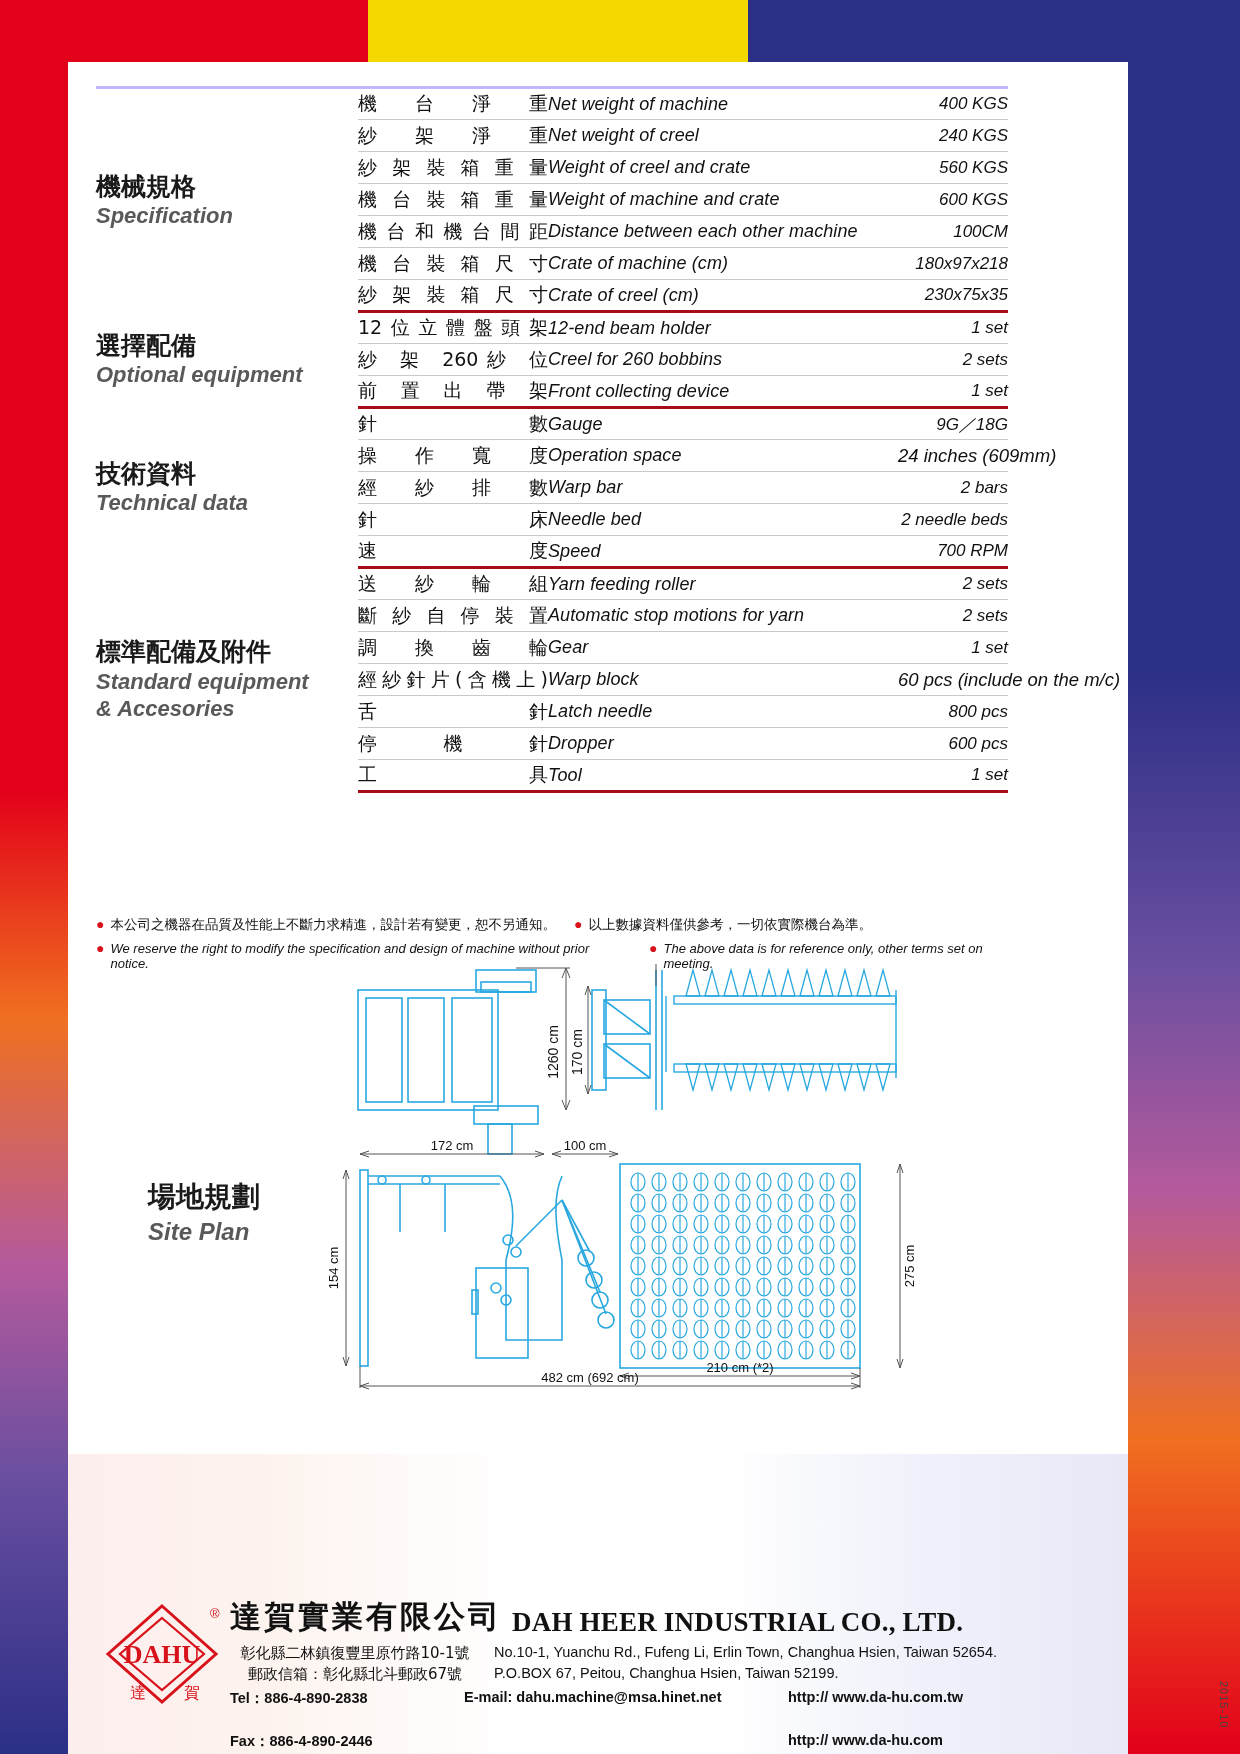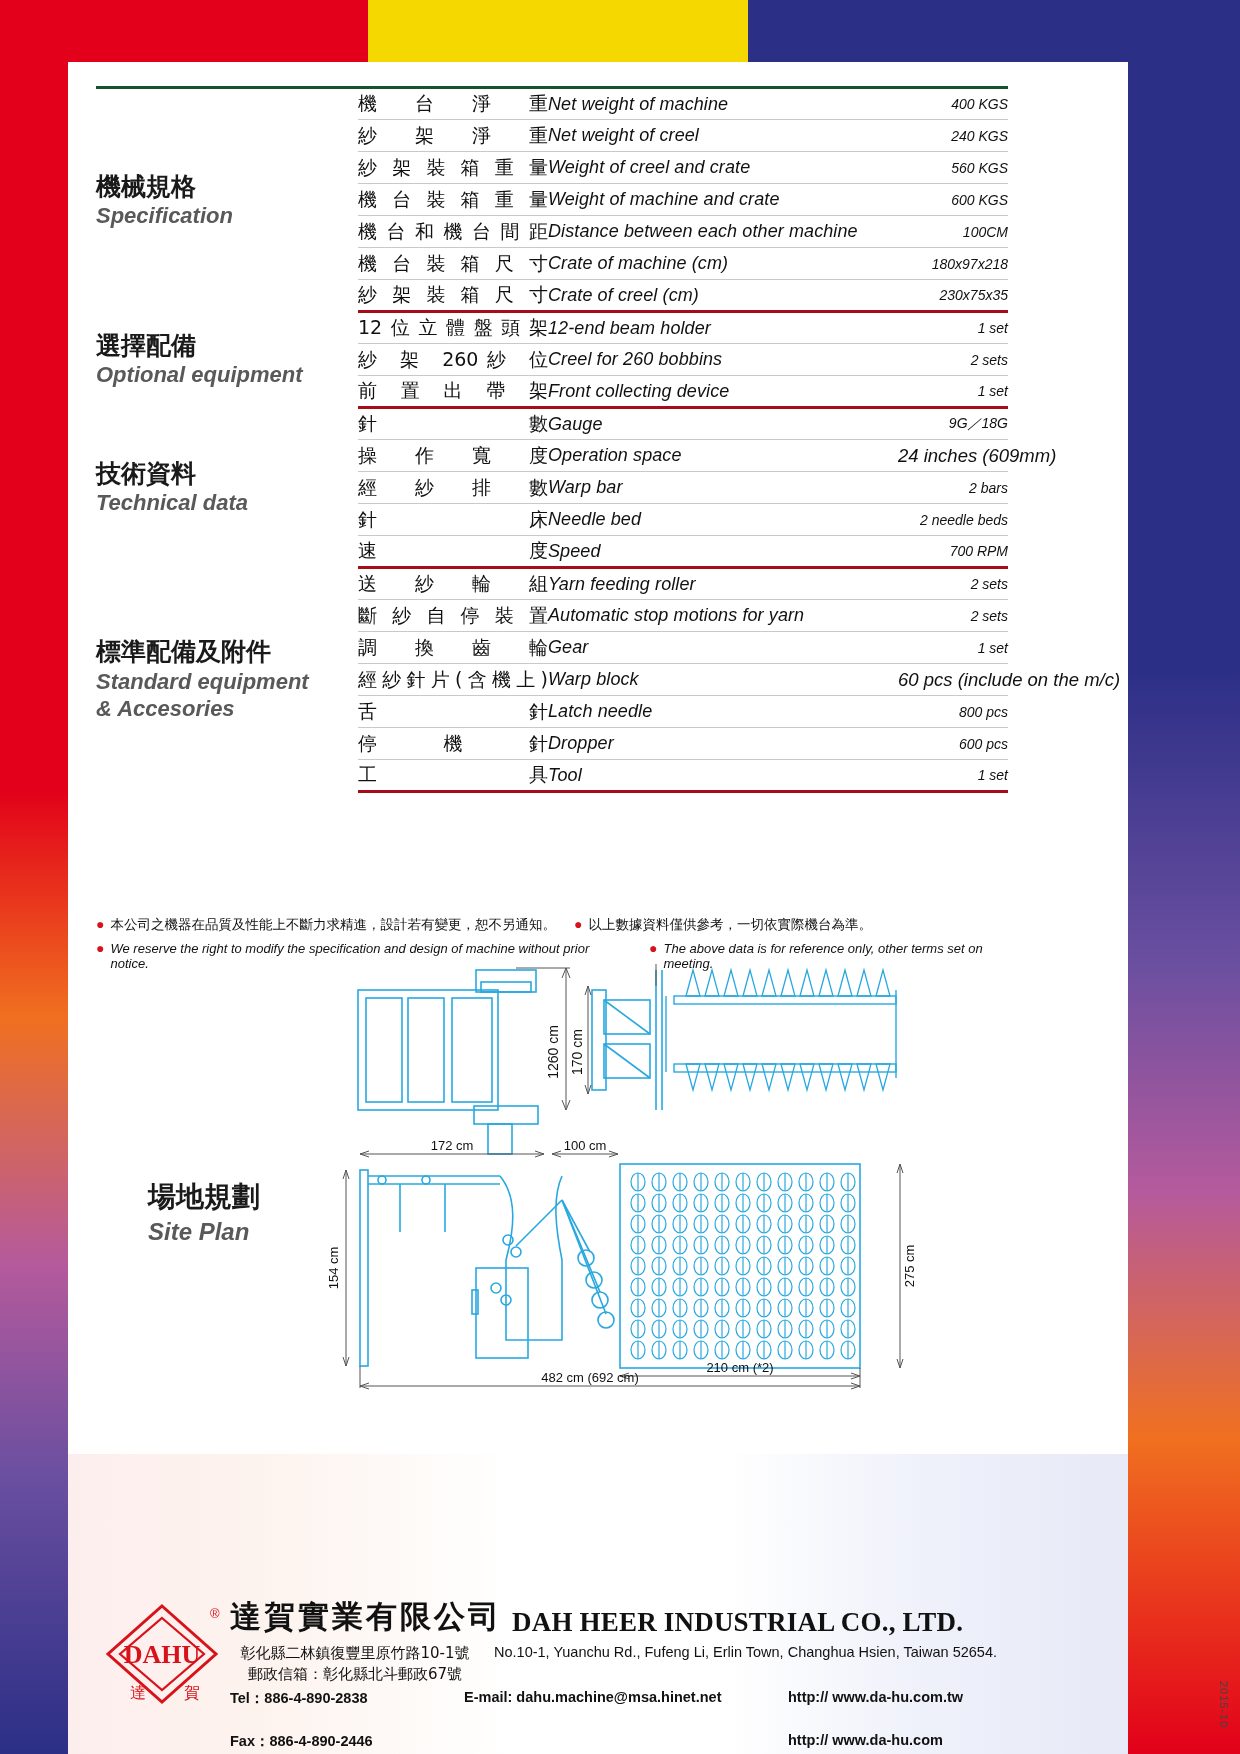--- a/index.html
+++ b/index.html
@@ -27,25 +27,25 @@
   #spec{position:absolute;left:96px;top:86px;width:912px;}
   table.spec{border-collapse:collapse;width:912px;table-layout:fixed;}
   table.spec td{padding:0;vertical-align:middle;}
   .colcat{width:262px;}
   .colcn{width:190px;}
   .colen{width:350px;}
   .colval{width:110px;}
   tr.row{height:32px;}
   td.cn,td.en,td.val{border-bottom:1px solid #c9c9c9;}
   tr.grp-end td.cn,tr.grp-end td.en,tr.grp-end td.val,tr.grp-end td.cat{border-bottom:3px solid #a80c18;}
-  tr.top-rule td{border-top:3px solid #14532d;}
+  tr.top-rule td{border-top:3px solid #c4b5fd;}
   td.cn{font-family:"DejaVu Sans",sans-serif;font-size:19px;color:#111;
         text-align:justify;text-align-last:justify;padding-right:6px;white-space:nowrap;}
   td.en{font-style:italic;font-size:18px;color:#111;padding-left:10px;letter-spacing:.1px;}
-  td.val{font-style:italic;font-size:14px;color:#111;text-align:right;padding-right:2px;white-space:nowrap;}
+  td.val{font-style:italic;font-size:17px;color:#111;text-align:right;padding-right:2px;white-space:nowrap;}
   td.cat{vertical-align:middle;padding-right:10px;}
   .cat-cn{font-family:"DejaVu Sans",sans-serif;font-weight:bold;font-size:25px;color:#1a1a1a;line-height:1.25;}
   .cat-en{font-style:italic;font-weight:bold;font-size:22px;color:#595959;line-height:1.25;}
 
   
   td.val.long{font-size:18.5px;}
 
   
   #notes{position:absolute;left:96px;top:916px;width:940px;}
   .note-line{display:flex;align-items:baseline;gap:0px;margin-bottom:7px;}
@@ -578,20 +578,21 @@
     </div>
     <div class="f-main">
       <div class="f-title-row">
         <span class="f-cn-name">達賀實業有限公司</span>
         <span class="f-en-name">DAH HEER INDUSTRIAL CO., LTD.</span>
       </div>
       <div class="f-grid">
         <div class="f-cn">彰化縣二林鎮復豐里原竹路10-1號</div>
         <div class="f-en">No.10-1, Yuanchu Rd., Fufeng Li, Erlin Town, Changhua Hsien, Taiwan 52654.</div>
         <div class="f-cn">郵政信箱：彰化縣北斗郵政67號</div>
+        <div class="f-en">P.O.BOX 67, Peitou, Changhua  Hsien, Taiwan 52199.</div>
       </div>
       <div class="f-contact">
         <div>Tel：886-4-890-2838</div>
         <div>E-mail: dahu.machine@msa.hinet.net</div>
         <div class="f-url">http:// www.da-hu.com.tw</div>
         <div>Fax：886-4-890-2446</div>
         <div></div>
         <div class="f-url">http:// www.da-hu.com</div>
       </div>
     </div>

